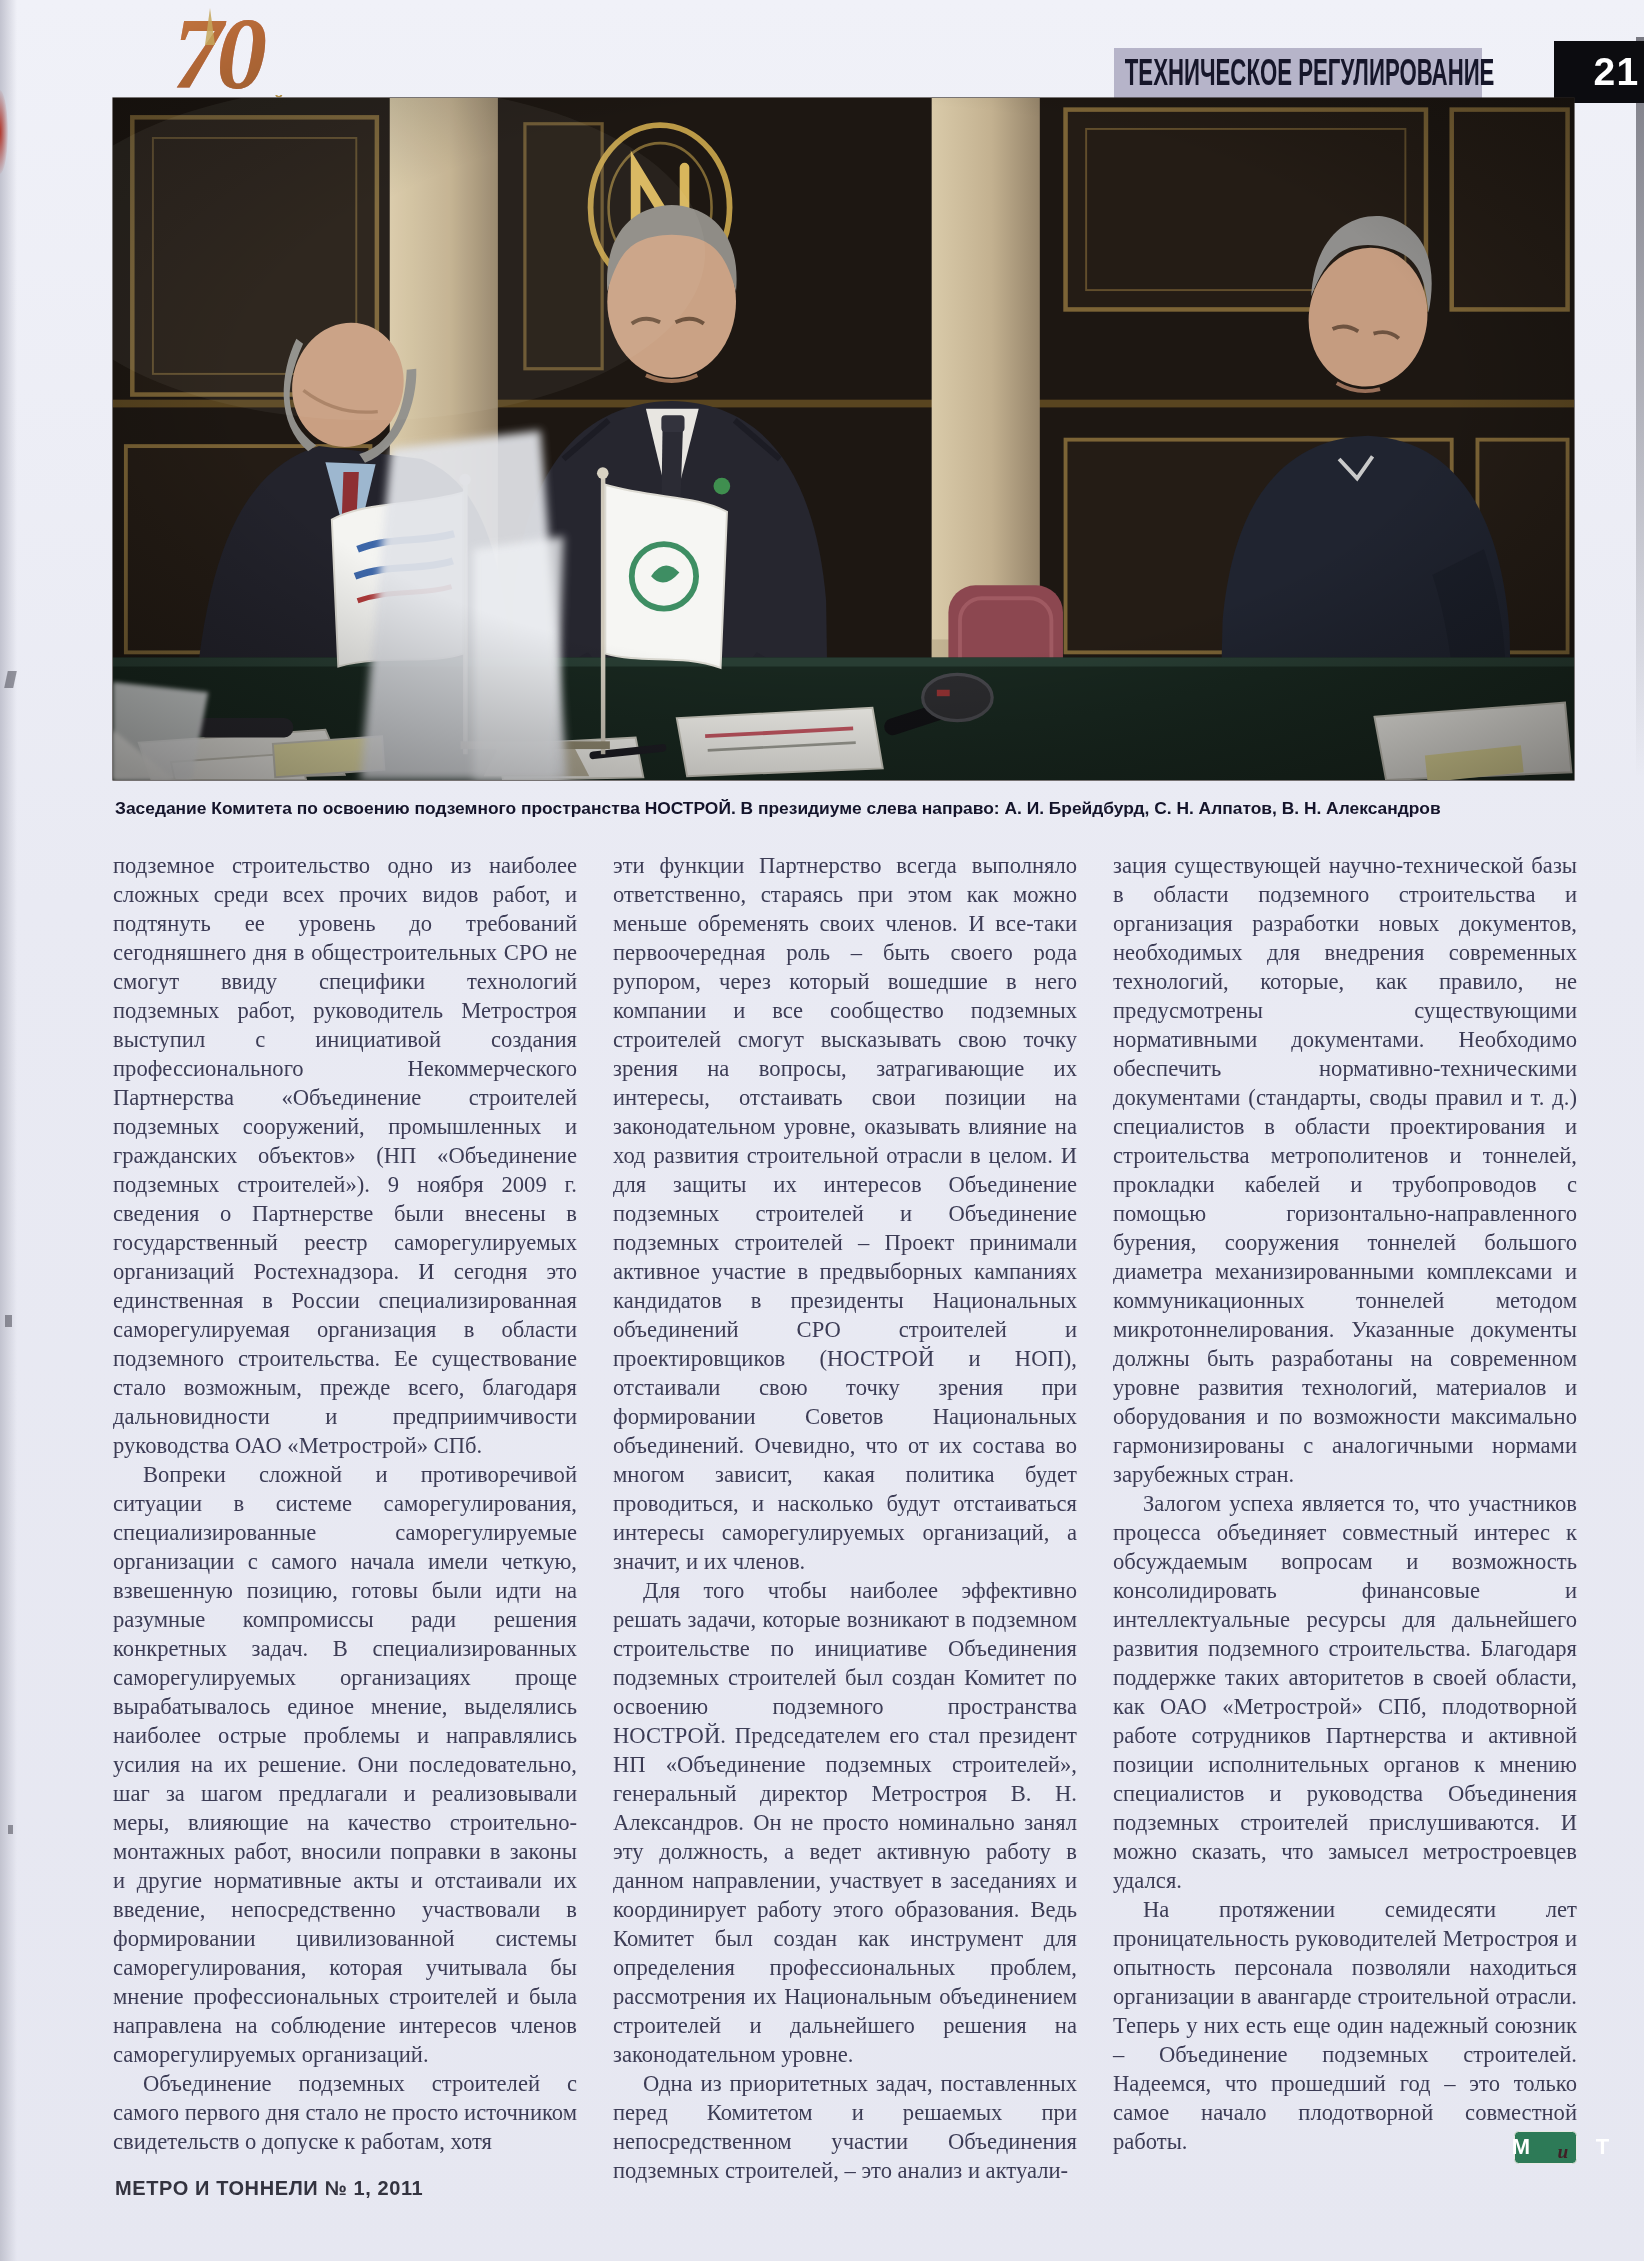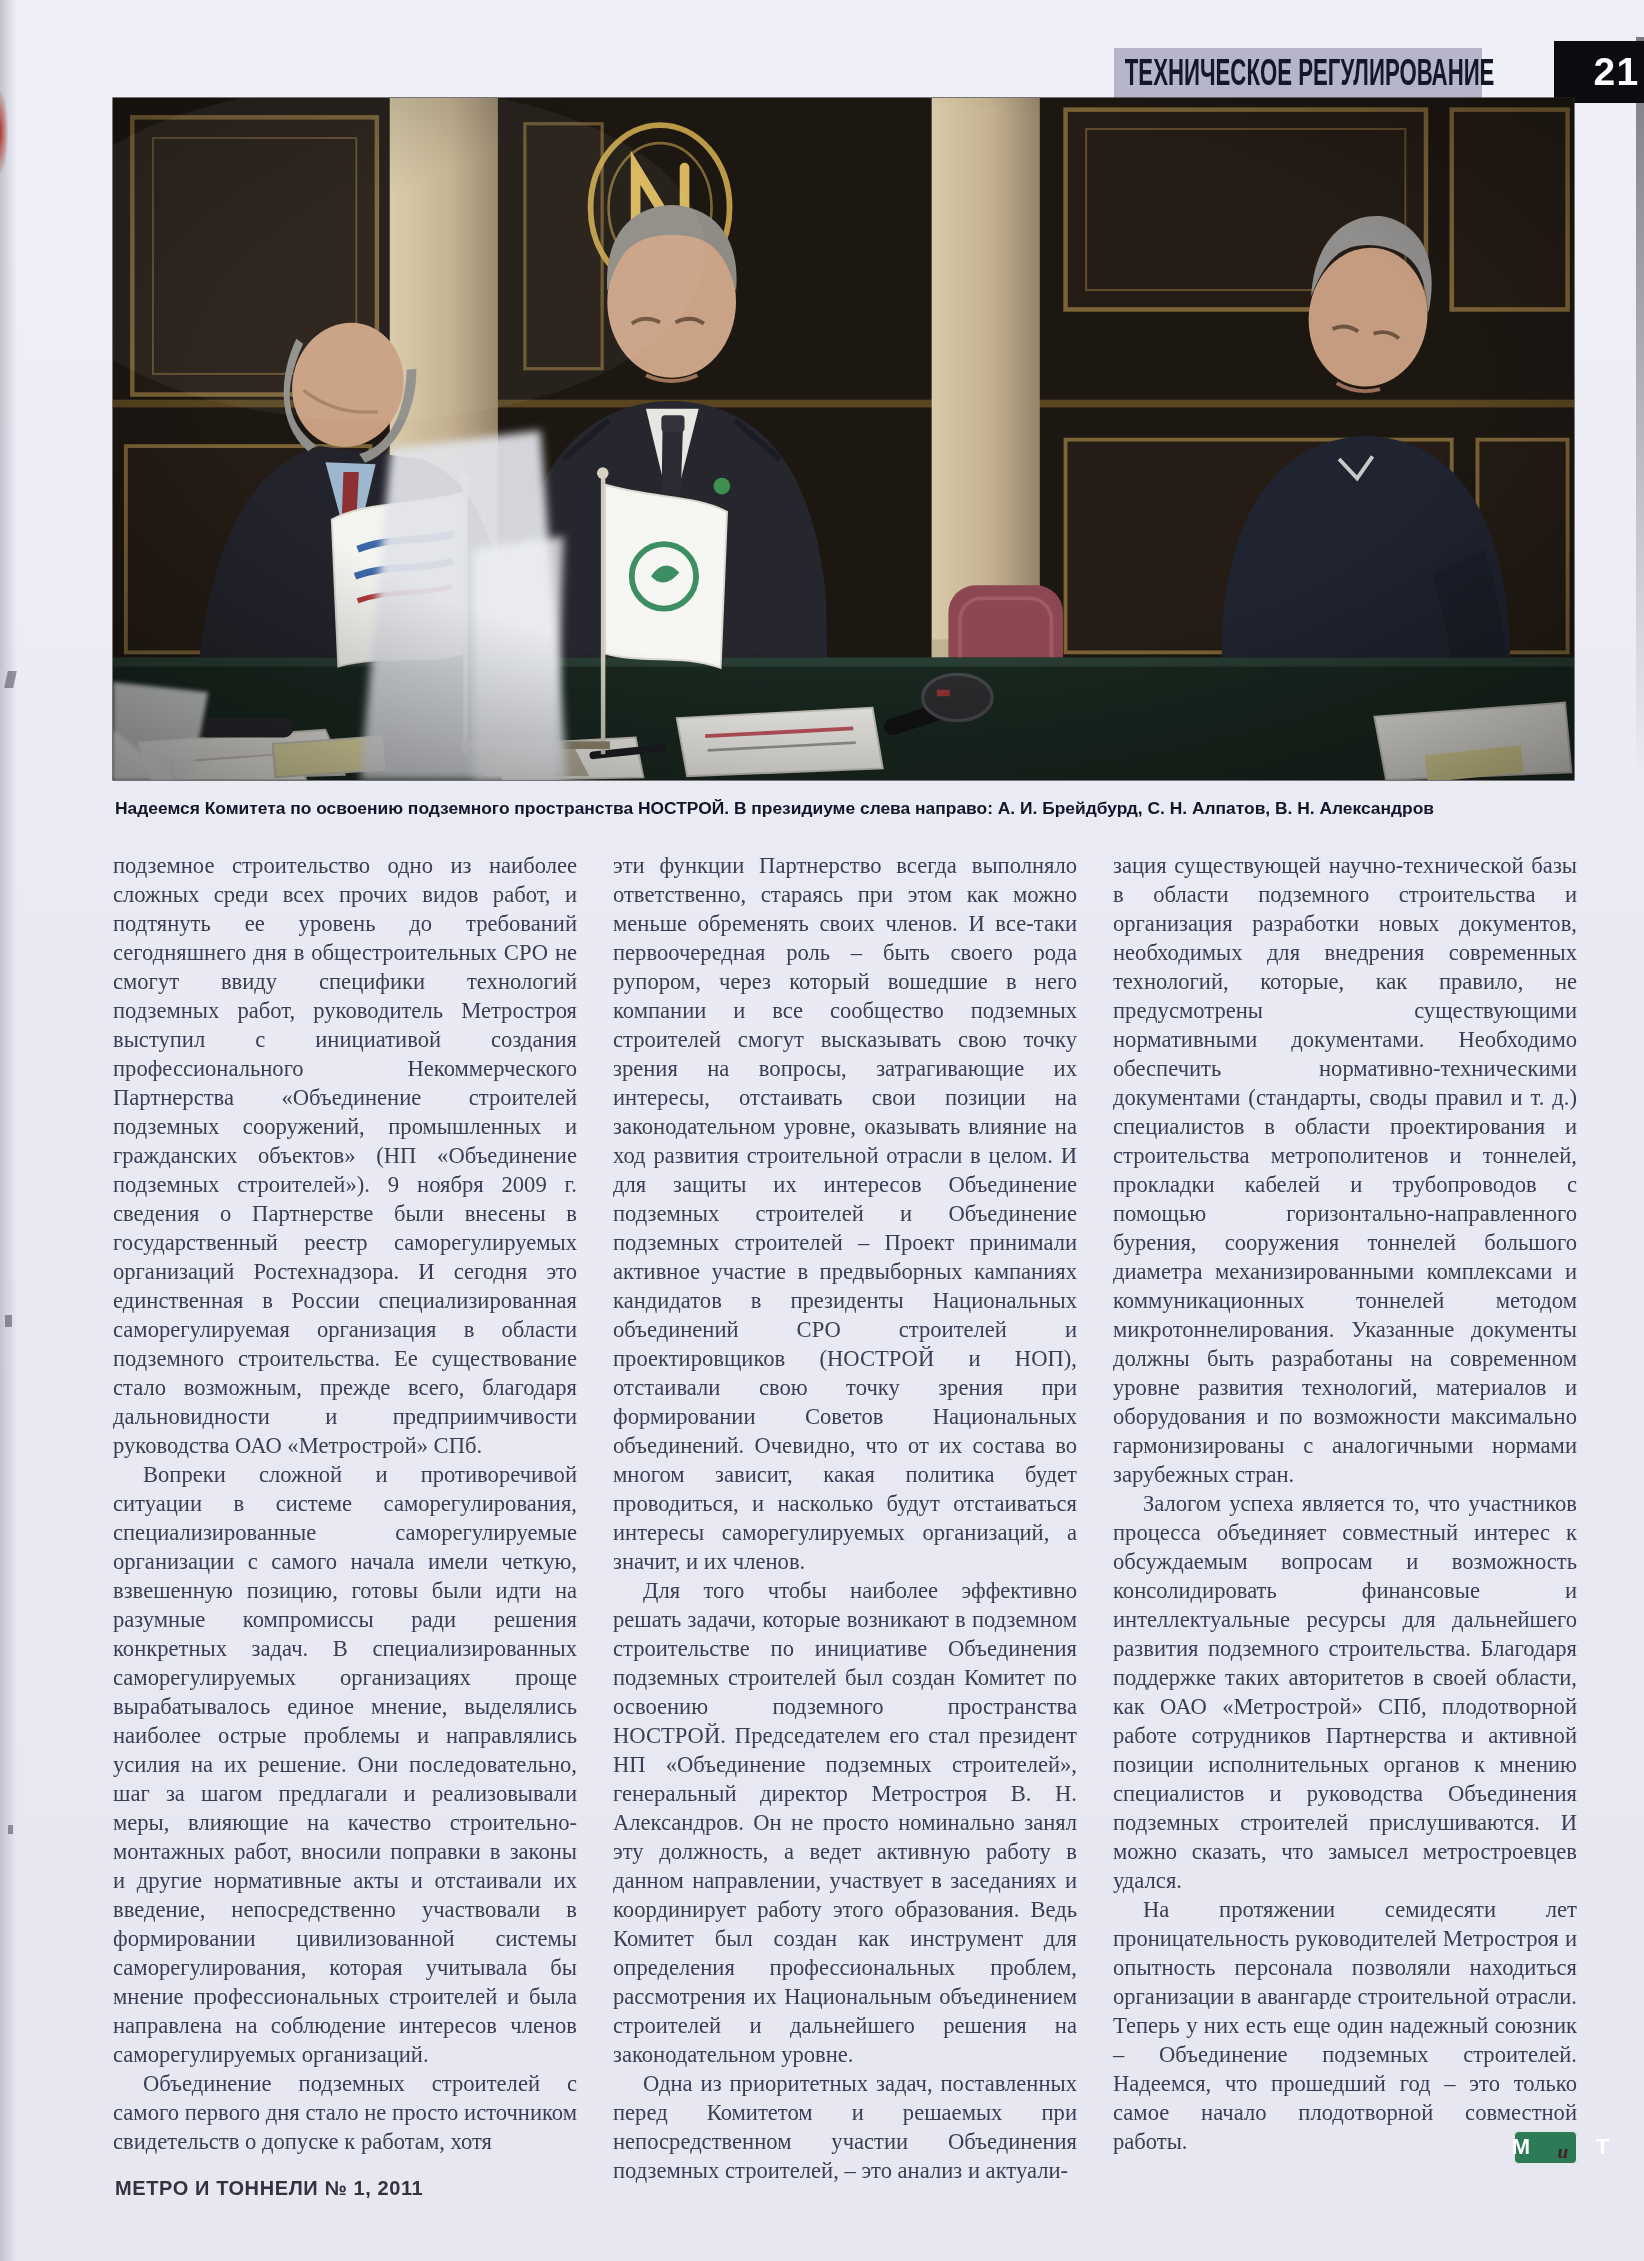--- a/index.html
+++ b/index.html
@@ -70,20 +70,25 @@
 
 <div class="page">
 
   <div class="scan-edge-left"></div>
   <div class="scan-edge-right"></div>
   <div class="scan-bleed-red"></div>
   <div class="scan-artifact a1"></div>
   <div class="scan-artifact a2"></div>
   <div class="scan-artifact a3"></div>
 
+  <div class="logo70">
+    <div class="logo70-spire"></div>
+    <div class="logo70-num">70</div>
+    <div class="logo70-text">МЕТРОСТРОЙ</div>
+  </div>
 
   <div class="section-bar">
     <span class="section-title">ТЕХНИЧЕСКОЕ РЕГУЛИРОВАНИЕ</span>
   </div>
   <div class="page-number-box">
     <span class="page-number">21</span>
   </div>
 
   <figure class="photo">
     <svg viewBox="0 0 2270 1058" preserveAspectRatio="none">
@@ -230,21 +235,21 @@
         <polygon points="560,700 700,680 688,1058 560,1058" fill="#eff1f4" opacity=".8" filter="url(#b6)"></polygon>
         <polygon points="0,906 148,922 122,1058 0,1058" fill="#eceef0" opacity=".85" filter="url(#b3)"></polygon>
         <polygon points="0,980 96,1058 0,1058" fill="#f6f6f4" opacity=".9" filter="url(#b3)"></polygon>
       </g>
 
       <rect width="2270" height="1058" fill="url(#vig)"></rect>
       <ellipse cx="400" cy="240" rx="520" ry="260" fill="#fff8e8" opacity=".05"></ellipse>
     </svg>
   </figure>
 
-  <div class="caption">Надеемся Комитета по освоению подземного пространства НОСТРОЙ. В президиуме слева направо: А. И. Брейдбурд, С. Н. Алпатов, В. Н. Александров</div>
+  <div class="caption">Заседание Комитета по освоению подземного пространства НОСТРОЙ. В президиуме слева направо: А. И. Брейдбурд, С. Н. Алпатов, В. Н. Александров</div>
 
   <main class="article">
     <div class="col">
         <p>подземное строительство одно из наиболее сложных среди всех прочих видов работ, и подтянуть ее уровень до требований сегодняшнего дня в общестроительных СРО не смогут ввиду специфики технологий подземных работ, руководитель Метростроя выступил с инициативой создания профессионального Некоммерческого Партнерства «Объединение строителей подземных сооружений, промышленных и гражданских объектов» (НП «Объединение подземных строителей»). 9 ноября 2009 г. сведения о Партнерстве были внесены в государственный реестр саморегулируемых организаций Ростехнадзора. И сегодня это единственная в России специализированная саморегулируемая организация в области подземного строительства. Ее существование стало возможным, прежде всего, благодаря дальновидности и предприимчивости руководства ОАО «Метрострой» СПб.</p>
         <p class="indent">Вопреки сложной и противоречивой ситуации в системе саморегулирования, специализированные саморегулируемые организации с самого начала имели четкую, взвешенную позицию, готовы были идти на разумные компромиссы ради решения конкретных задач. В специализированных саморегулируемых организациях проще вырабатывалось единое мнение, выделялись наиболее острые проблемы и направлялись усилия на их решение. Они последовательно, шаг за шагом предлагали и реализовывали меры, влияющие на качество строительно-монтажных работ, вносили поправки в законы и другие нормативные акты и отстаивали их введение, непосредственно участвовали в формировании цивилизованной системы саморегулирования, которая учитывала бы мнение профессиональных строителей и была направлена на соблюдение интересов членов саморегулируемых организаций.</p>
         <p class="indent">Объединение подземных строителей с самого первого дня стало не просто источником свидетельств о допуске к работам, хотя</p>
       </div>
     <div class="col">
         <p>эти функции Партнерство всегда выполняло ответственно, стараясь при этом как можно меньше обременять своих членов. И все-таки первоочередная роль – быть своего рода рупором, через который вошедшие в него компании и все сообщество подземных строителей смогут высказывать свою точку зрения на вопросы, затрагивающие их интересы, отстаивать свои позиции на законодательном уровне, оказывать влияние на ход развития строительной отрасли в целом. И для защиты их интересов Объединение подземных строителей и Объединение подземных строителей – Проект принимали активное участие в предвыборных кампаниях кандидатов в президенты Национальных объединений СРО строителей и проектировщиков (НОСТРОЙ и НОП), отстаивали свою точку зрения при формировании Советов Национальных объединений. Очевидно, что от их состава во многом зависит, какая политика будет проводиться, и насколько будут отстаиваться интересы саморегулируемых организаций, а значит, и их членов.</p>
         <p class="indent">Для того чтобы наиболее эффективно решать задачи, которые возникают в подземном строительстве по инициативе Объединения подземных строителей был создан Комитет по освоению подземного пространства НОСТРОЙ. Председателем его стал президент НП «Объединение подземных строителей», генеральный директор Метростроя В. Н. Александров. Он не просто номинально занял эту должность, а ведет активную работу в данном направлении, участвует в заседаниях и координирует работу этого образования. Ведь Комитет был создан как инструмент для определения профессиональных проблем, рассмотрения их Национальным объединением строителей и дальнейшего решения на законодательном уровне.</p>

